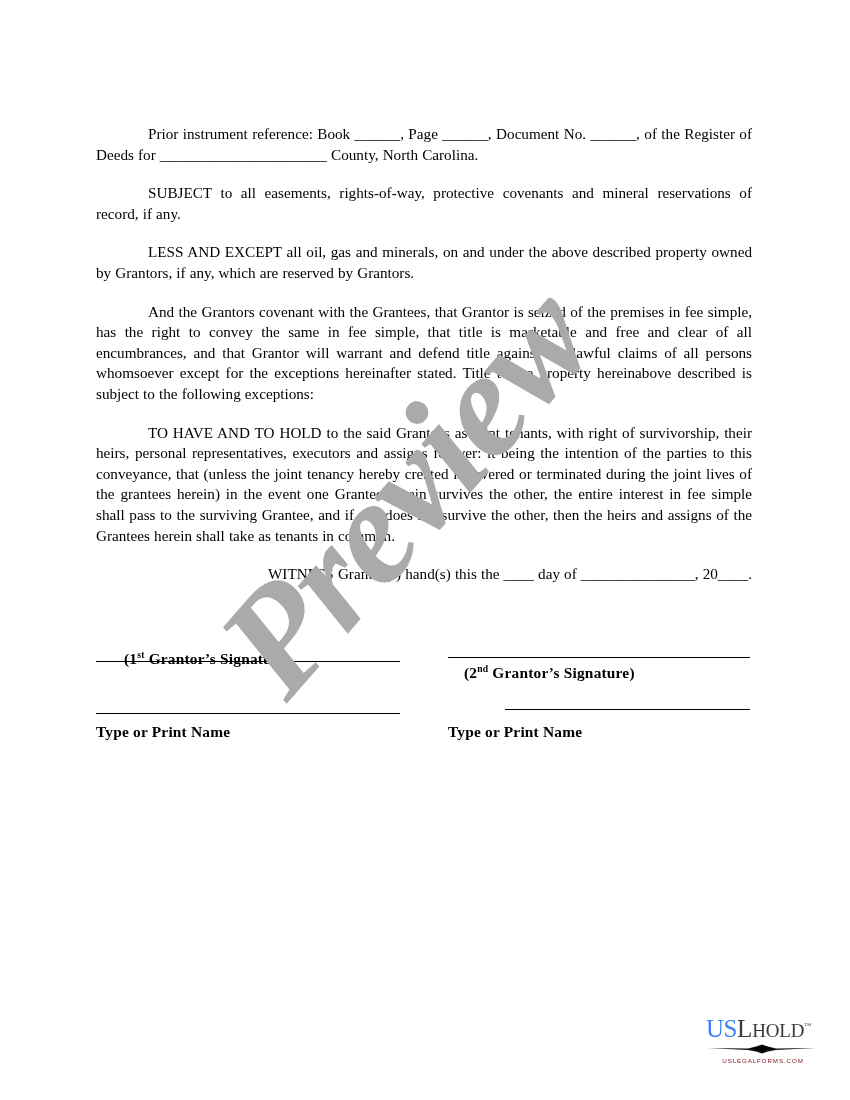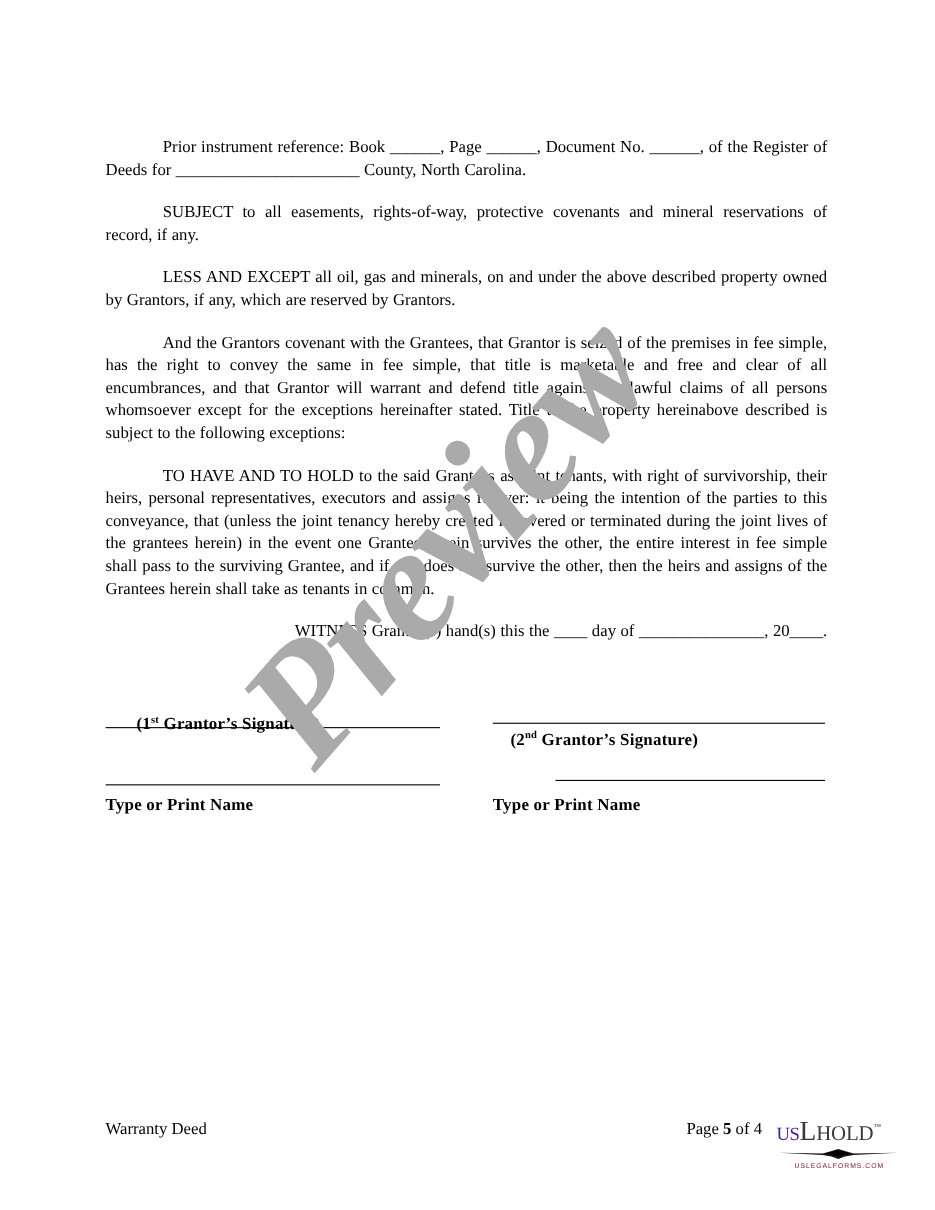--- a/index.html
+++ b/index.html
@@ -145,22 +145,22 @@
     position: absolute;
     left: 0;
     top: 0;
     font-family: "Liberation Serif", "DejaVu Serif", serif;
     font-size: 25px;
     line-height: 25px;
     color: #8c1a २2;
     white-space: nowrap;
   }
   #logo .logo-us {
-    color: #4c1d95;
-    font-size: 17px;
+    color: #3b82f6;
+    font-size: 25px;
     letter-spacing: -0.5px;
   }
   #logo .logo-l {
     color: #3a3a3a;
     font-size: 25px;
   }
   #logo .logo-egal {
     color: #3a3a3a;
     font-size: 19px;
     letter-spacing: -0.2px;
@@ -228,29 +228,20 @@
     <div class="sig-label" style="left:464px; top:664px;"><span>(2</span><sup>nd</sup><span> Grantor’s Signature)</span></div>
 
     <div class="rule" style="left:96px; top:713px; width:304px;"></div>
     <div class="rule" style="left:505px; top:709px; width:245px;"></div>
 
     <div class="sig-label" style="left:96px; top:723px;">Type or Print Name</div>
     <div class="sig-label" style="left:448px; top:723px;">Type or Print Name</div>
 
   </div>
 
-  <div id="footer">
-    <div class="doc-title">Warranty Deed</div>
-    <div class="page-no">
-      <span>Page</span>
-      <span class="num">5</span>
-      <span>of</span>
-      <span>4</span>
-    </div>
-  </div>
 
   <div id="logo">
     <div class="logo-word"><span class="logo-us">US</span><span class="logo-l">L</span><span class="logo-egal">HOLD</span><span class="logo-tm">™</span></div>
 
     <svg class="logo-wing" viewBox="0 0 108 11">
       <path d="M0 4.0 L40 4.6 L48 2.4 L54 0.6 L60 2.4 L68 4.6 L108 4.0 L68 6.0 L60 7.4 L54 9.6 L48 7.4 L40 6.0 Z" fill="#111111"></path>
       <path d="M44 4.2 L54 2.0 L64 4.2 L54 7.4 Z" fill="#000000"></path>
     </svg>
 
     <div class="logo-sub">USLEGALFORMS.COM</div>

